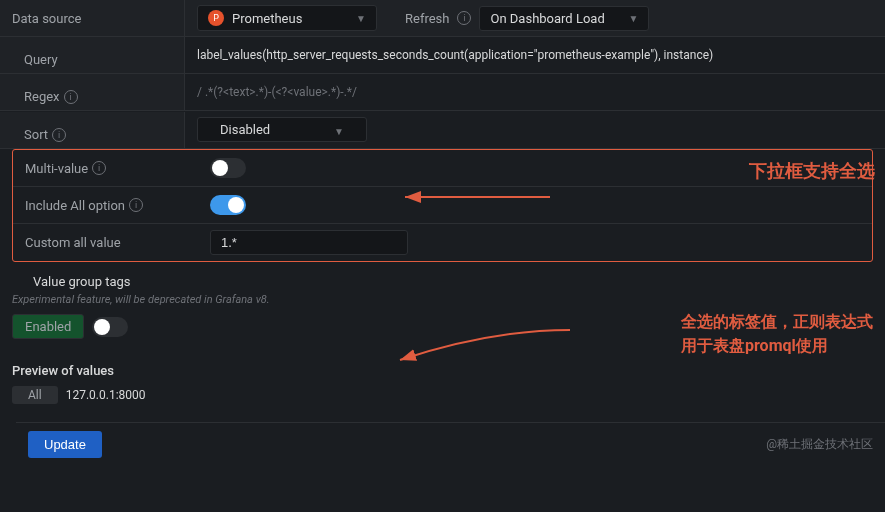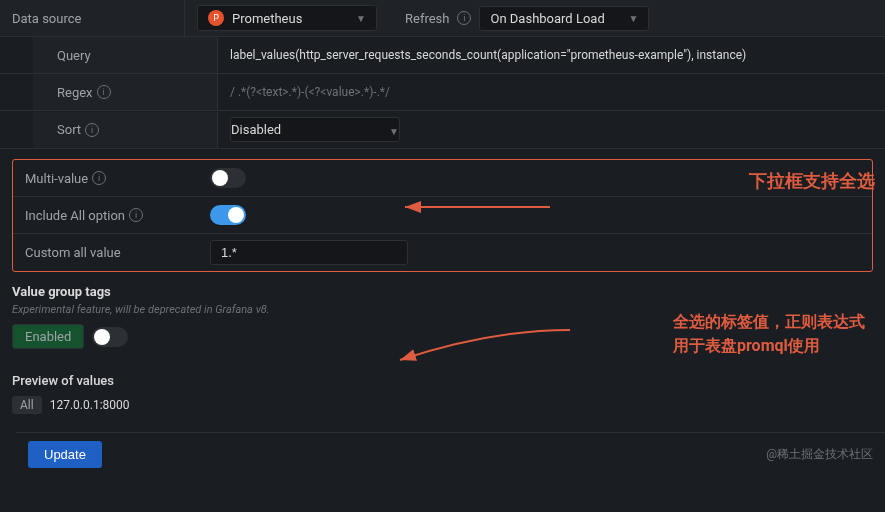--- a/index.html
+++ b/index.html
@@ -15,31 +15,30 @@
 
     .form-row {
       display: flex;
       align-items: center;
       border-bottom: 1px solid #2c2f33;
       min-height: 36px;
     }
 
     .form-label {
       display: flex;
-      align-items: center;
+      align-items: flex-end;
       gap: 4px;
       width: 185px;
       min-width: 185px;
       padding: 6px 24px;
       color: #9fa3a8;
       font-size: 13px;
       background-color: #1f2226;
       border-right: 1px solid #2c2f33;
       min-height: 36px;
-      margin-left: 33px;
     }
 
     .form-value {
       flex: 1;
       padding: 6px 12px;
       display: flex;
       align-items: center;
     }
 
     .info-icon {
@@ -143,21 +142,21 @@
     }
 
     
     .sort-select {
       display: flex;
       align-items: flex-end;
       gap: 16px;
       background-color: #141619;
       border: 1px solid #2c2f33;
       border-radius: 3px;
-      padding: 4px 0;
+      padding: 4px 22px;
       cursor: pointer;
       min-width: 170px;
     }
 
     
     .section-header {
       padding: 12px 12px 6px 12px;
       color: #d8d9da;
       font-size: 13px;
       font-weight: 500;
@@ -244,22 +243,23 @@
     }
 
     
     .value-group-section {
       padding: 12px;
     }
 
     .value-group-title {
       color: #d8d9da;
       font-size: 13px;
-      font-weight: 700;
+      font-weight: 400;
       margin-bottom: 4px;
+      margin-left: 21px;
     }
 
     .value-group-subtitle {
       color: #6e7177;
       font-size: 11px;
       font-style: italic;
       margin-bottom: 8px;
     }
 
     .enabled-row {
@@ -291,21 +291,21 @@
 
     .preview-values {
       display: flex;
       align-items: center;
       gap: 8px;
     }
 
     .preview-all-badge {
       background-color: #2c2f33;
       border-radius: 3px;
-      padding: 2px 8px;
+      padding: 2px 16px;
       color: #9fa3a8;
       font-size: 12px;
     }
 
     .preview-value {
       color: #d8d9da;
       font-size: 12px;
     }
 
     
@@ -333,21 +333,20 @@
     }
 
     .watermark {
       color: #6e7177;
       font-size: 12px;
     }
 
     
     .annotation-area {
       position: relative;
-      margin-top: 10px;
     }
 
     .arrow-svg {
       position: absolute;
     }
 
     .page-container {
       position: relative;
       padding-bottom: 50px;
     }
@@ -468,21 +467,21 @@
     <div class="value-group-title">Value group tags</div>
     <div class="value-group-subtitle">Experimental feature, will be deprecated in Grafana v8.</div>
     <div class="enabled-row">
       <div class="enabled-badge">Enabled</div>
       <div class="toggle toggle-off">
         <div class="toggle-knob toggle-knob-off"></div>
       </div>
     </div>
   </div>
 
-  <div style="position: absolute; right: 20px; top: 310px; color: #e05c40; font-size: 16px; font-weight: bold; line-height: 1.5; white-space: pre;">全选的标签值，正则表达式
+  <div style="position: absolute; right: 12px; top: 310px; color: #e05c40; font-size: 16px; font-weight: bold; line-height: 1.5; white-space: pre;">全选的标签值，正则表达式
 用于表盘promql使用</div>
 
   <svg style="position: absolute; left: 390px; top: 320px;" width="200" height="50">
     <defs>
       <marker id="arrowhead2" markerWidth="8" markerHeight="6" refX="8" refY="3" orient="auto">
         <polygon points="0 0, 8 3, 0 6" fill="#e05c40"></polygon>
       </marker>
     </defs>
     <path d="M180 10 Q100 10 10 40" stroke="#e05c40" stroke-width="2" fill="none" marker-end="url(#arrowhead2)"></path>
   </svg>

